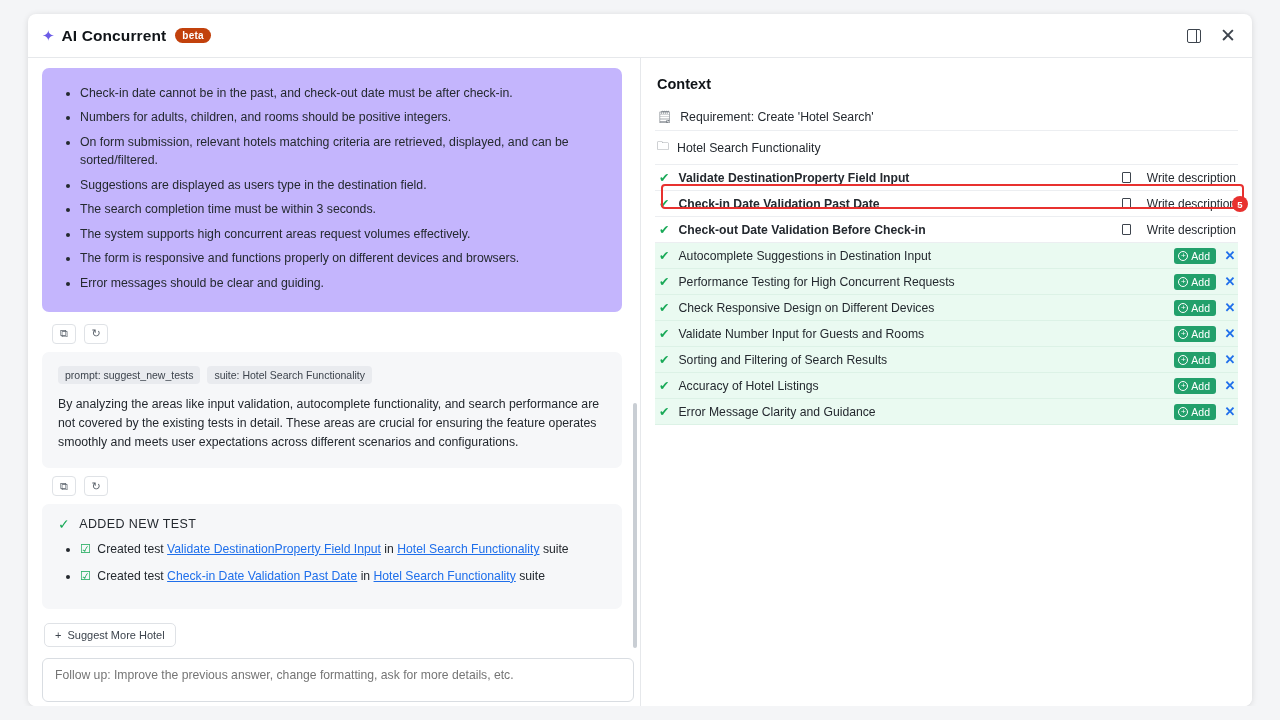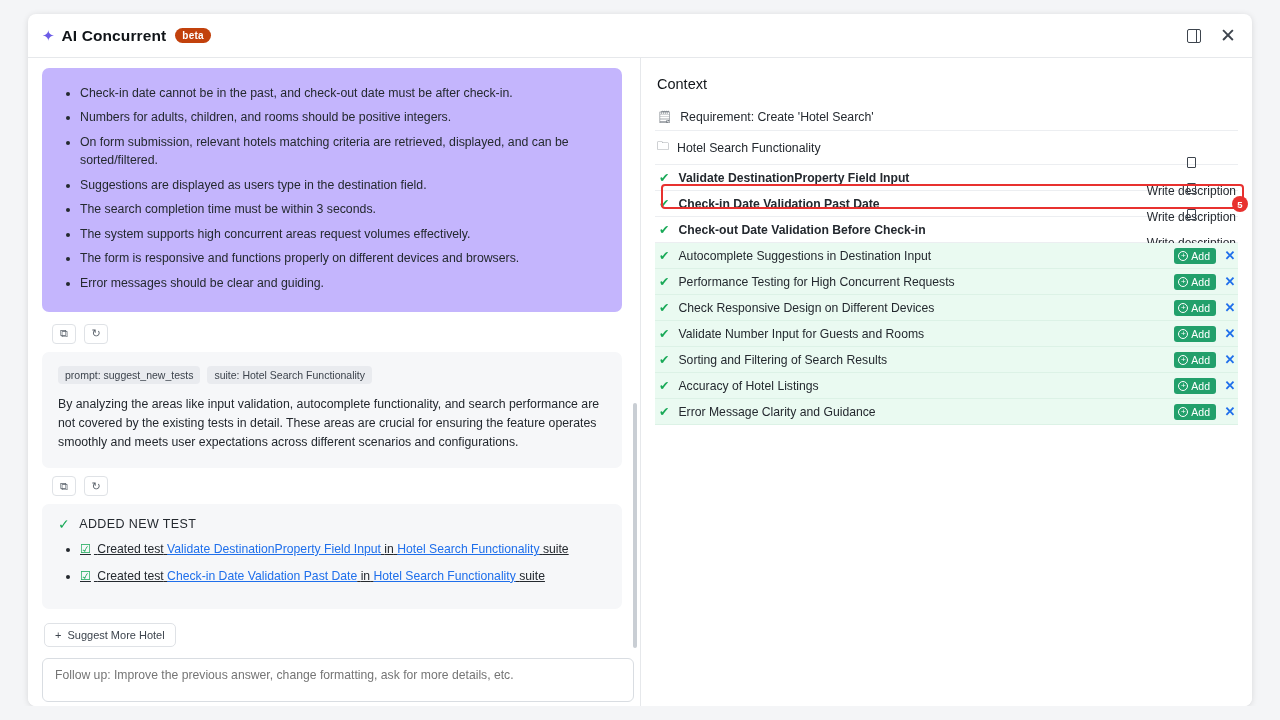--- a/index.html
+++ b/index.html
@@ -180,21 +180,20 @@
     letter-spacing: 0.4px;
     margin-bottom: 8px;
   }
   .check-green { color: #18a957; font-size: 14px; }
   ul.added-list { margin: 0; padding-left: 22px; }
   ul.added-list li {
     font-size: 12.2px;
     color: #24292f;
     line-height: 1.6;
     margin: 7px 0;
-    text-decoration: underline;
   }
   .cbox { color: #18a957; margin-right: 3px; }
   a.lnk { color: #1f6feb; text-decoration: underline; cursor: pointer; }
 
   .suggest-btn {
     margin: 14px 0 0 2px;
     display: inline-flex;
     align-items: center;
     gap: 6px;
     border: 1px solid #dfe2e6;
@@ -225,21 +224,21 @@
     right: 3px; top: 345px;
     width: 4px; height: 245px;
     background: #c9ced4;
     border-radius: 3px;
     cursor: pointer;
   }
 
   
   .ctx-title {
     font-size: 14.5px;
-    font-weight: normal;
+    font-weight: bold;
     color: #101418;
     margin: 8px 0 12px 2px;
   }
   .ctx-row {
     display: flex;
     align-items: center;
     gap: 8px;
     font-size: 12.3px;
     color: #24292f;
     padding: 6px 2px;
@@ -267,21 +266,20 @@
     align-items: center;
     gap: 8px;
   }
   .write-desc {
     display: inline-flex;
     align-items: center;
     gap: 16px;
     font-size: 12px;
     color: #24292f;
     cursor: pointer;
-    flex-direction: column;
   }
   .doc-ico {
     width: 9px; height: 11px;
     border: 1.3px solid #3d444d;
     border-radius: 1px;
     display: inline-block;
     position: relative;
   }
   .add-pill {
     background: #22a06b;

